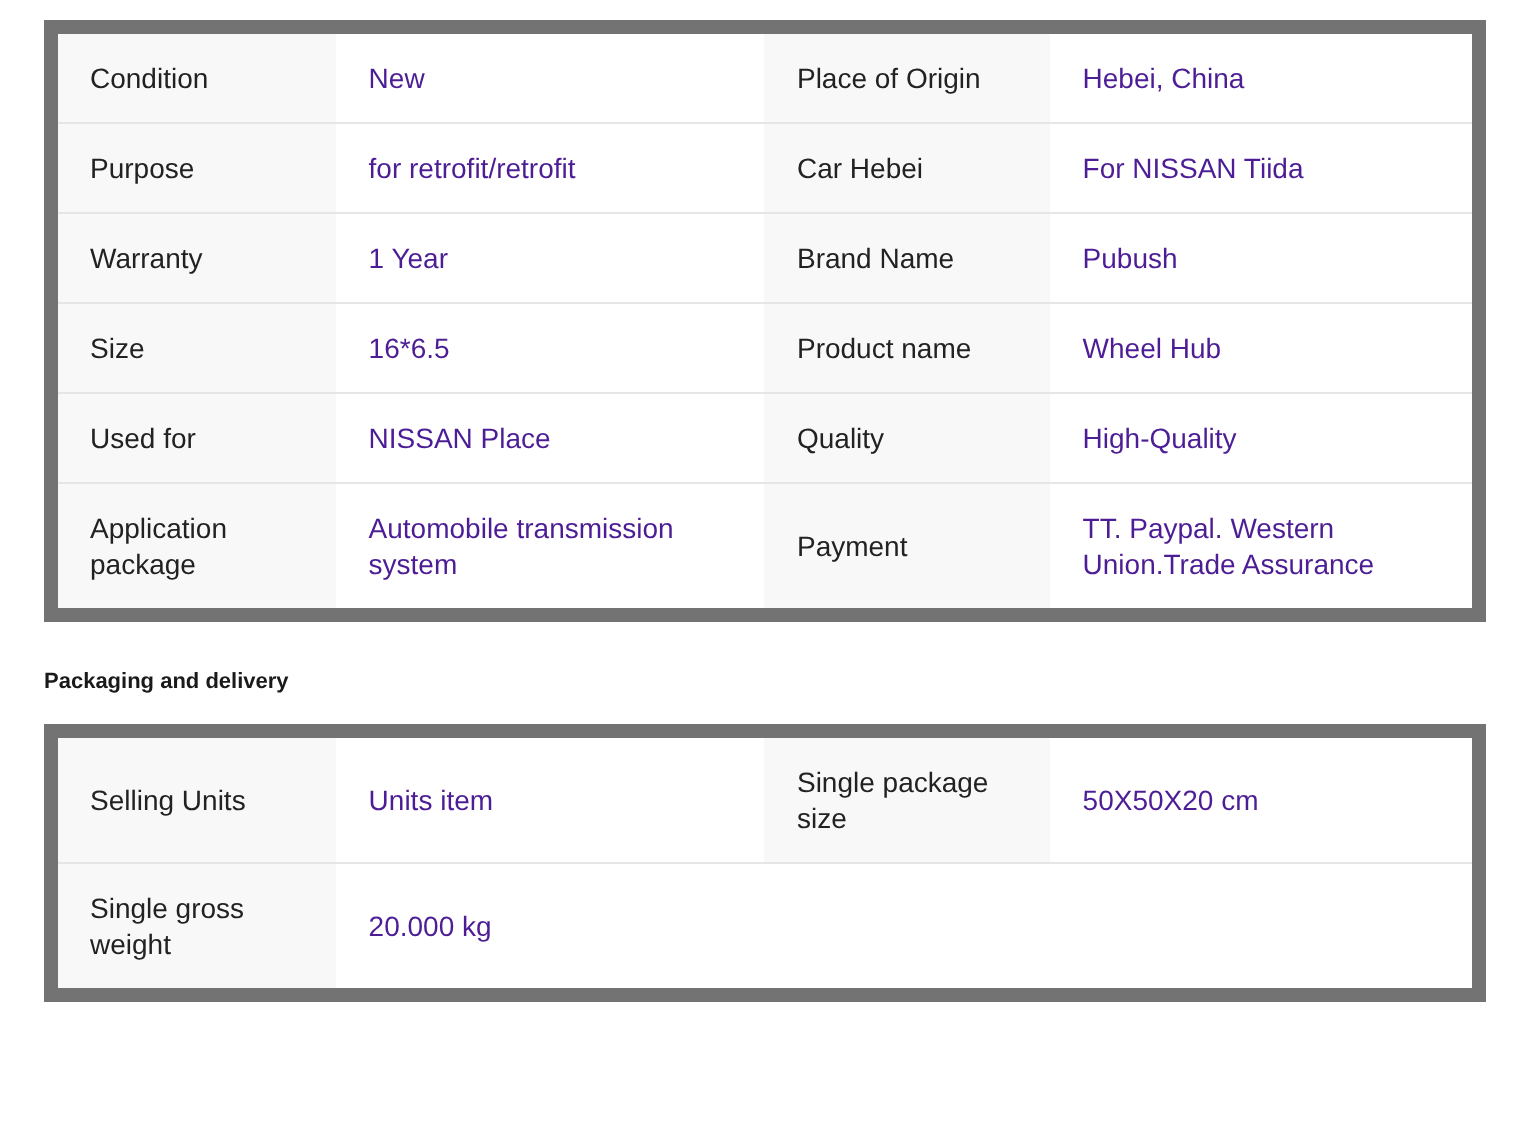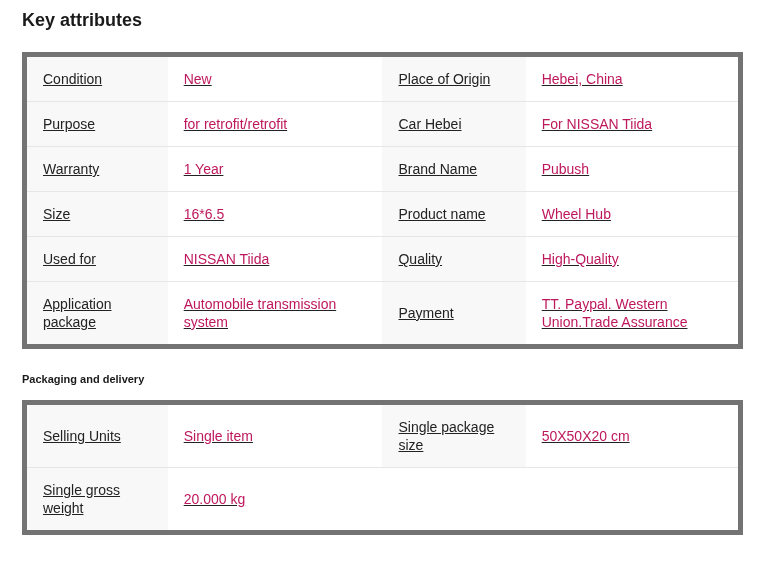--- a/index.html
+++ b/index.html
@@ -28,52 +28,50 @@
     margin-bottom: 21px;
   }
   .section-title.secondary {
     font-size: 11px;
     margin-top: 24px;
     margin-bottom: 15px;
   }
   table.attr-table {
     width: 100%;
     border-collapse: collapse;
-    border: 5px solid #737373;
+    border: 7px solid #737373;
     table-layout: fixed;
-    text-decoration: underline;
   }
   table.attr-table td {
     border-top: 1px solid #e6e6e6;
     font-size: 14px;
     line-height: 18px;
     padding: 13px 16px;
     vertical-align: middle;
     word-wrap: break-word;
   }
   table.attr-table tr:first-child td {
     border-top: none;
   }
   td.cell-label {
     background: #f8f8f8;
     color: #222222;
   }
   td.cell-value {
     background: #ffffff;
-    color: #be185d;
+    color: #4c1d95;
   }
   col.c-label { width: 20%; }
   col.c-value { width: 30%; }
 </style>
 </head>
 <body>
 
 <div class="container">
 
-  <h2 class="section-title primary">Key attributes</h2>
 
   <table class="attr-table">
     <colgroup>
       <col class="c-label">
         <col class="c-value">
         <col class="c-label">
         <col class="c-value">
     </colgroup>
     <tbody>
       <tr>
@@ -95,21 +93,21 @@
         <td class="cell-value">Pubush</td>
       </tr>
       <tr>
         <td class="cell-label">Size</td>
         <td class="cell-value">16*6.5</td>
         <td class="cell-label">Product name</td>
         <td class="cell-value">Wheel Hub</td>
       </tr>
       <tr>
         <td class="cell-label">Used for</td>
-        <td class="cell-value">NISSAN Tiida</td>
+        <td class="cell-value">NISSAN Place</td>
         <td class="cell-label">Quality</td>
         <td class="cell-value">High-Quality</td>
       </tr>
       <tr>
         <td class="cell-label">Application package</td>
         <td class="cell-value">Automobile transmission system</td>
         <td class="cell-label">Payment</td>
         <td class="cell-value">TT. Paypal. Western Union.Trade Assurance</td>
       </tr>
     </tbody>
@@ -120,21 +118,21 @@
   <table class="attr-table">
     <colgroup>
       <col class="c-label">
         <col class="c-value">
         <col class="c-label">
         <col class="c-value">
     </colgroup>
     <tbody>
       <tr>
         <td class="cell-label">Selling Units</td>
-        <td class="cell-value">Single item</td>
+        <td class="cell-value">Units item</td>
         <td class="cell-label">Single package size</td>
         <td class="cell-value">50X50X20 cm</td>
       </tr>
       <tr>
         <td class="cell-label">Single gross weight</td>
         <td class="cell-value" colspan="3">20.000 kg</td>
       </tr>
     </tbody>
   </table>
 

